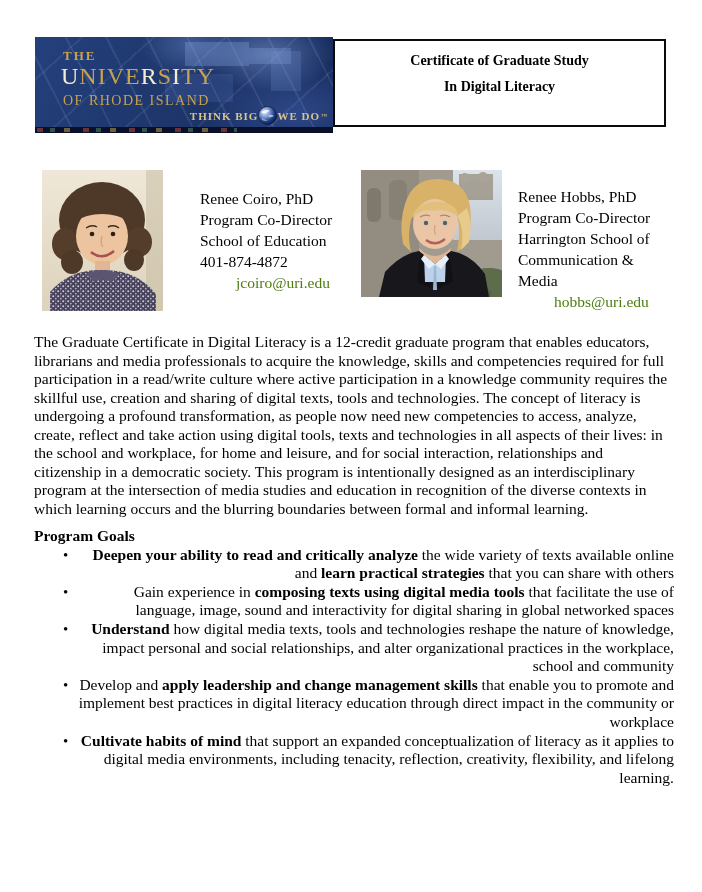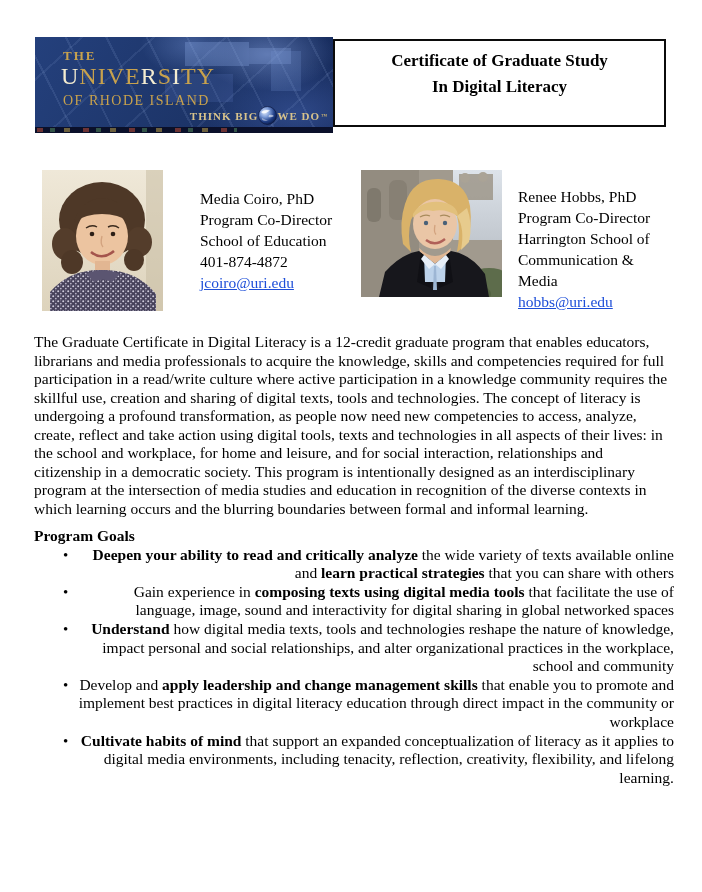--- a/index.html
+++ b/index.html
@@ -59,30 +59,30 @@
   }
   .tagline .tm { font-size:6px; vertical-align:super; letter-spacing:0; margin-left:1px; color:#c6b075; }
   .globe { width:19px; height:19px; display:block; }
 
   
   .title-box {
     position:absolute; left:333px; top:39px; width:333px; height:88px;
     box-sizing:border-box; border:2px solid #0b0b0b; background:#fff;
     text-align:center; padding-top:7px;
   }
-  .title-box .t-line { font-weight:bold; font-size:17px; line-height:26px; }
+  .title-box .t-line { font-weight:bold; font-size:14px; line-height:26px; }
 
   
   .photo { position:absolute; display:block; }
   #julie-photo { left:42px; top:170px; }
   #renee-photo { left:361px; top:170px; }
   .contact { position:absolute; font-size:15.5px; line-height:21px; }
   #julie-contact { left:200px; top:188px; width:163px; }
   #renee-contact { left:518px; top:186px; width:152px; }
-  a.email { color:#1d4ed8; text-decoration:underline; cursor:pointer; }
+  a.email { color:#4d7c0f; cursor:pointer;margin-left:36px; }
 
   
   .intro {
     position:absolute; left:34px; top:333px; width:638px;
     font-size:15.5px; line-height:18.5px;
   }
   .goals { position:absolute; left:34px; top:527px; width:640px; font-size:15.5px; line-height:18.6px; }
   .goals-heading { font-weight:bold; margin:0; }
   .goals ul { margin:0; padding:0 0 0 44px; list-style:none;text-align:right; }
   .goals li { position:relative; }
@@ -154,21 +154,21 @@
     <path d="M44,58 q6,-4 11,-1" stroke="#3a2a1d" stroke-width="1.4" fill="none"></path>
     <path d="M66,57 q6,-3 11,1" stroke="#3a2a1d" stroke-width="1.4" fill="none"></path>
     <path d="M60,66 q-2,8 1,11" stroke="#d3a37f" stroke-width="1.4" fill="none"></path>
     <path d="M49,82 Q60,91 72,81" stroke="#a4544c" stroke-width="2.6" fill="none"></path>
     <rect x="53" y="91" width="15" height="13" fill="#e2b692"></rect>
     <path d="M8,141 L8,122 Q28,99 60,100 Q94,99 114,124 L114,141 Z" fill="url(#knit)"></path>
     <path d="M44,104 Q60,96 78,104 L70,112 Q60,107 52,112 Z" fill="#5b5571"></path>
   </svg>
 
   <div id="julie-contact" class="contact">
-    <div>Media Coiro, PhD</div>
+    <div>Renee Coiro, PhD</div>
     <div>Program Co-Director</div>
     <div>School of Education</div>
     <div>401-874-4872</div>
     <div><a class="email">jcoiro@uri.edu</a></div>
   </div>
 
   <svg id="renee-photo" class="photo" width="141" height="127" viewBox="0 0 141 127">
     <defs>
       <linearGradient id="rsky" x1="0" y1="0" x2="0" y2="1">
         <stop offset="0" stop-color="#dde3ea"></stop>

